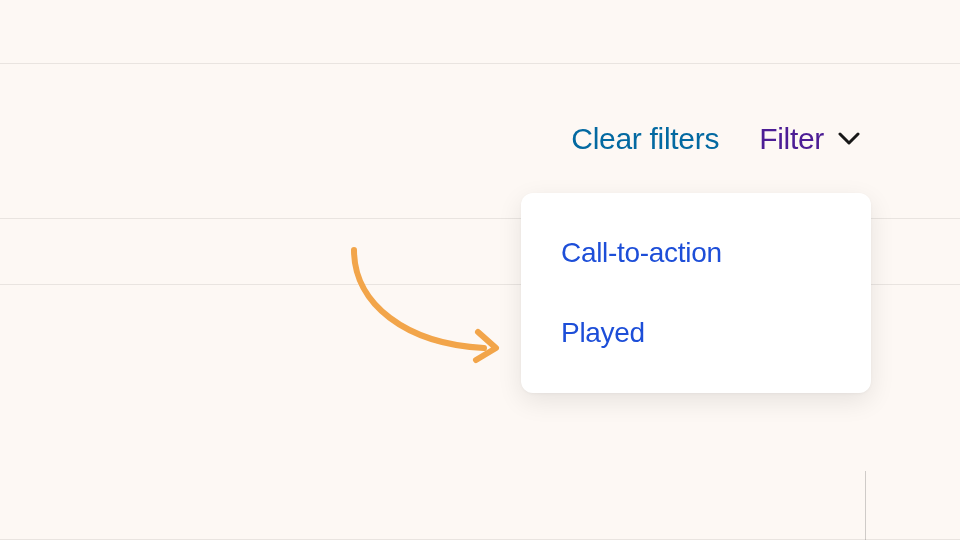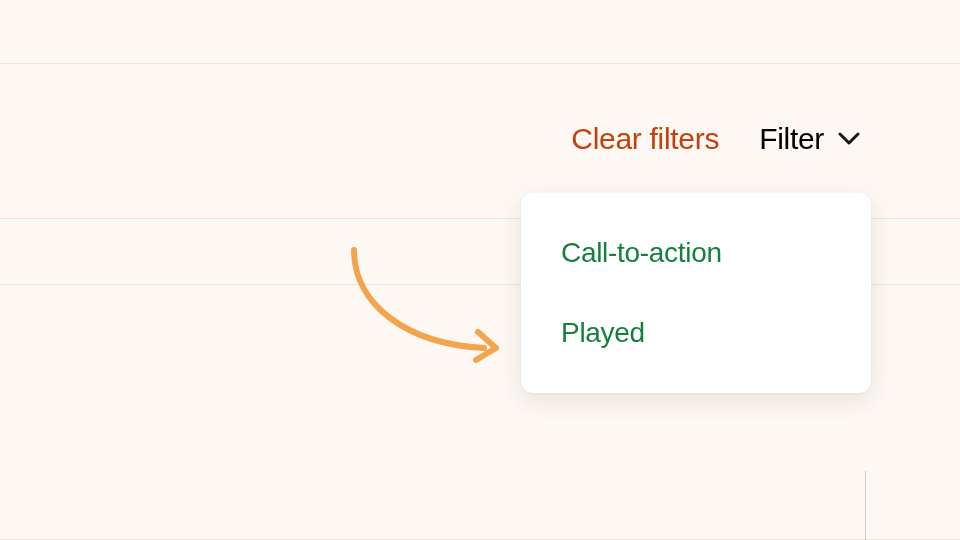--- a/index.html
+++ b/index.html
@@ -31,31 +31,31 @@
       top: 122px;
       left: 0;
       right: 0;
       display: flex;
       align-items: center;
       justify-content: flex-end;
       gap: 40px;
       padding-right: 100px;
     }
     .clear-filters {
-      color: #c2410c;
+      color: #0369a1;
       font-size: 30px;
       font-weight: 400;
       cursor: pointer;
       letter-spacing: -0.3px;
     }
     .control {
       display: flex;
       align-items: center;
       gap: 14px;
-      color: #000000;
+      color: #4c1d95;
       font-size: 30px;
       font-weight: 500;
       cursor: pointer;
       letter-spacing: -0.3px;
     }
     .chevron {
       display: inline-flex;
       align-items: center;
       justify-content: center;
     }
@@ -68,21 +68,21 @@
       top: 193px;
       left: 521px;
       width: 350px;
       background: #ffffff;
       border-radius: 12px;
       box-shadow: 0 8px 26px rgba(0,0,0,0.09), 0 1px 3px rgba(0,0,0,0.04);
       padding: 20px 0;
     }
     .dropdown-item {
       padding: 24px 40px;
-      color: #15803d;
+      color: #1d4ed8;
       font-size: 28px;
       font-weight: 400;
       cursor: pointer;
       letter-spacing: -0.3px;
     }
     .arrow-annotation {
       position: absolute;
       top: 244px;
       left: 336px;
       pointer-events: none;

